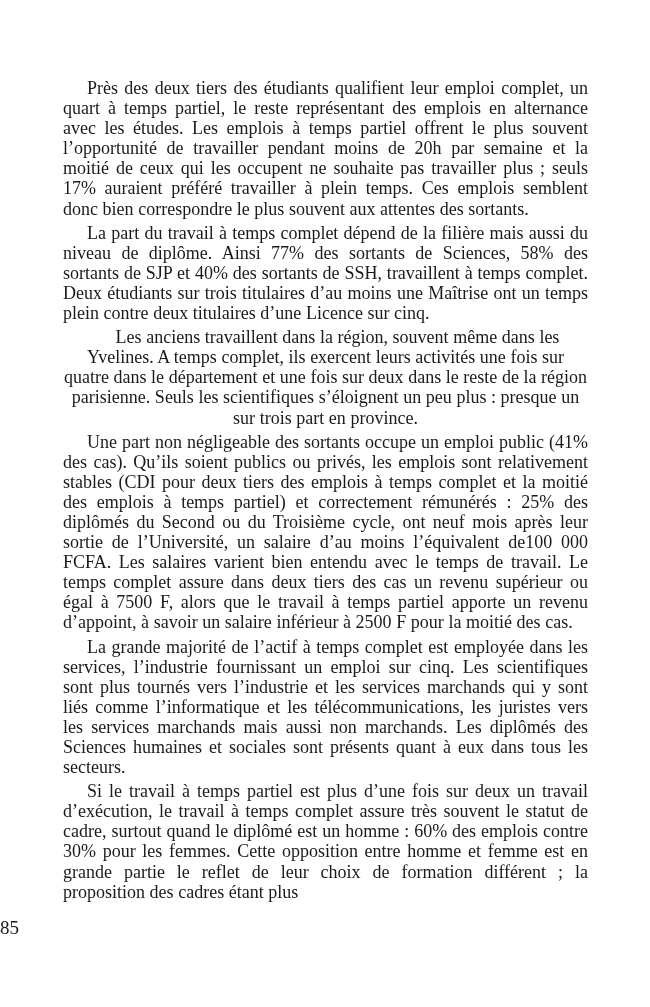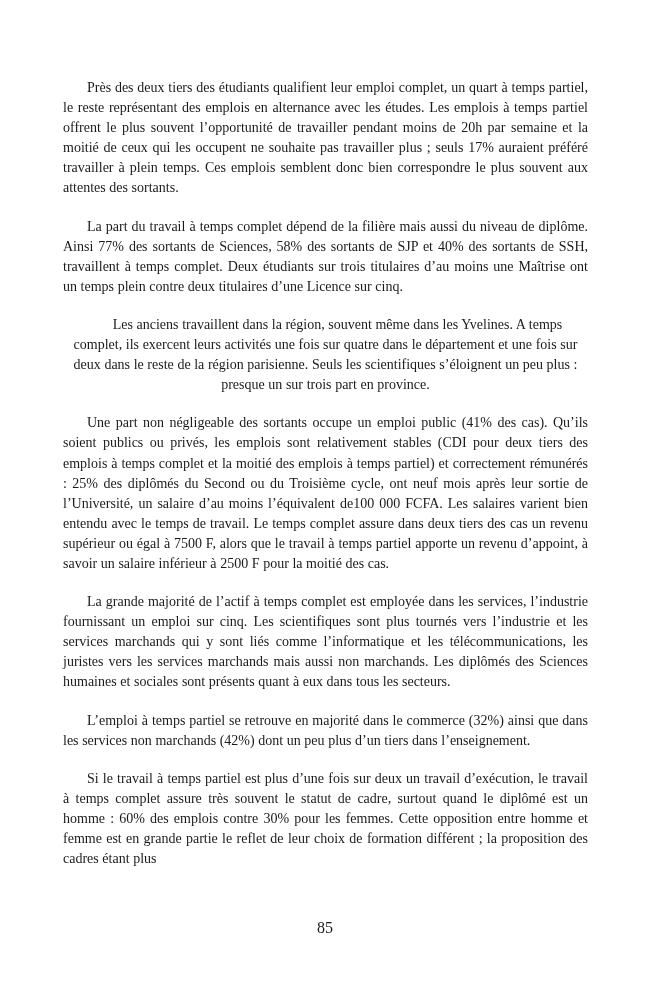--- a/index.html
+++ b/index.html
@@ -26,60 +26,58 @@
 
   .text-block {
     position: absolute;
     left: 63px;
     top: 78px;
     width: 525px;
   }
 
   .para {
     margin: 0 0 0 0;
-    font-size: 14px;
+    font-size: 18px;
     line-height: 20.1px;
     text-align: justify;
     text-justify: inter-word;
     text-indent: 24px;
     hyphens: none;
     -webkit-hyphens: none;
     word-spacing: 0.1px;
   }
 
   
   .para.ragged {
     text-align: center;
   }
 
   .para + .para {
-    margin-top: 18px;
+    margin-top: 4px;
   }
 
   .page-number {
     position: absolute;
     left: 0;
     right: 0;
     top: 918px;
-    text-align: center;
-    font-size: 16px;
+    font-size: 19px;
     line-height: 20px;
     color: #1a1a1a;
   }
 </style>
 </head>
 <body>
 
 <div class="page">
 
   <div class="text-block">
     <p class="para">Près des deux tiers des étudiants qualifient leur emploi complet, un quart à temps partiel, le reste représentant des emplois en alternance avec les études. Les emplois à temps partiel offrent le plus souvent l’opportunité de travailler pendant moins de 20h par semaine et la moitié de ceux qui les occupent ne souhaite pas travailler plus ; seuls 17% auraient préféré travailler à plein temps. Ces emplois semblent donc bien correspondre le plus souvent aux attentes des sortants.</p>
     <p class="para">La part du travail à temps complet dépend de la filière mais aussi du niveau de diplôme. Ainsi 77% des sortants de Sciences, 58% des sortants de SJP et 40% des sortants de SSH, travaillent à temps complet. Deux étudiants sur trois titulaires d’au moins une Maîtrise ont un temps plein contre deux titulaires d’une Licence sur cinq.</p>
     <p class="para ragged">Les anciens travaillent dans la région, souvent même dans les Yvelines. A temps complet, ils exercent leurs activités une fois sur quatre dans le département et une fois sur deux dans le reste de la région parisienne. Seuls les scientifiques s’éloignent un peu plus : presque un sur trois part en province.</p>
     <p class="para">Une part non négligeable des sortants occupe un emploi public (41% des cas). Qu’ils soient publics ou privés, les emplois sont relativement stables (CDI pour deux tiers des emplois à temps complet et la moitié des emplois à temps partiel) et correctement rémunérés : 25% des diplômés du Second ou du Troisième cycle, ont neuf mois après leur sortie de l’Université, un salaire d’au moins l’équivalent de100 000 FCFA. Les salaires varient bien entendu avec le temps de travail. Le temps complet assure dans deux tiers des cas un revenu supérieur ou égal à 7500 F, alors que le travail à temps partiel apporte un revenu d’appoint, à savoir un salaire inférieur à 2500 F pour la moitié des cas.</p>
     <p class="para">La grande majorité de l’actif à temps complet est employée dans les services, l’industrie fournissant un emploi sur cinq. Les scientifiques sont plus tournés vers l’industrie et les services marchands qui y sont liés comme l’informatique et les télécommunications, les juristes vers les services marchands mais aussi non marchands. Les diplômés des Sciences humaines et sociales sont présents quant à eux dans tous les secteurs.</p>
-    <p class="para">L’emploi à temps partiel se retrouve en majorité dans le commerce (32%) ainsi que dans les services non marchands (42%) dont un peu plus d’un tiers dans l’enseignement.</p>
     <p class="para">Si le travail à temps partiel est plus d’une fois sur deux un travail d’exécution, le travail à temps complet assure très souvent le statut de cadre, surtout quand le diplômé est un homme : 60% des emplois contre 30% pour les femmes. Cette opposition entre homme et femme est en grande partie le reflet de leur choix de formation différent ; la proposition des cadres étant plus</p>
   </div>
 
   <div class="page-number">85</div>
 
 </div>
 
 </body></html>

